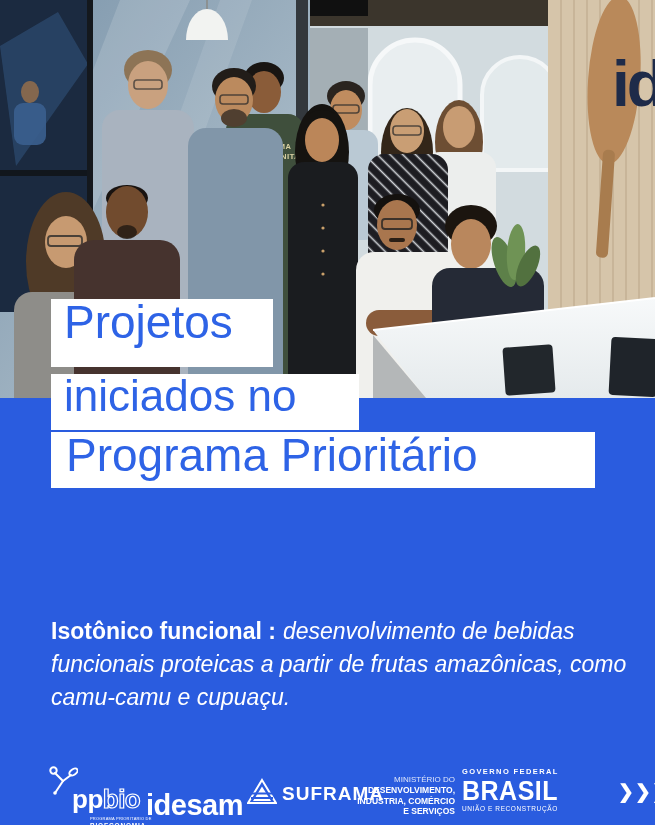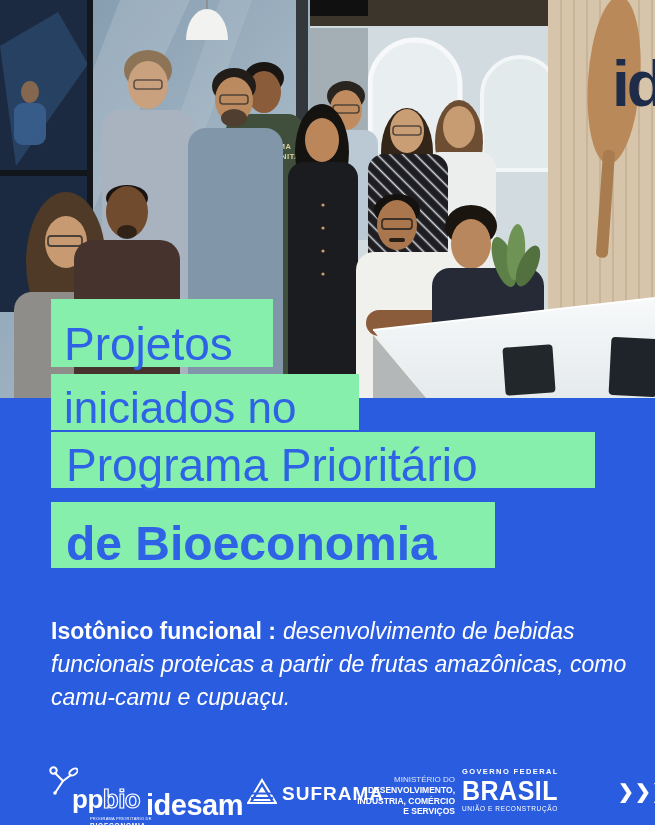--- a/index.html
+++ b/index.html
@@ -8,21 +8,21 @@
   .abs{position:absolute;}
 
   
   .photo{left:0;top:0;width:655px;height:398px;background:#c6d0d6;overflow:hidden;}
   .photo svg{display:block;}
 
   
   .blue-section{left:0;top:398px;width:655px;height:427px;background:#2A5CDF;}
 
   
-  .hbox{position:absolute;background:#86efac;display:flex;align-items:flex-end;
+  .hbox{position:absolute;background:#ffffff;display:flex;align-items:flex-start;
     color:#2E63E6;line-height:1;white-space:nowrap;}
   .hbox1{left:51px;top:299px;width:209px;height:68px;padding-left:13px;font-size:46px;font-weight:400;}
   .hbox2{left:51px;top:374px;width:295px;height:56px;padding-left:13px;font-size:44px;font-weight:400;}
   .hbox3{left:51px;top:432px;width:529px;height:56px;padding-left:15px;font-size:46px;font-weight:400;}
   .hbox4{left:51px;top:502px;width:429px;height:66px;padding-left:15px;font-size:48px;font-weight:700;}
 
   
   .desc{left:51px;top:592px;width:580px;color:#ffffff;font-size:23px;line-height:33px;}
   .desc .lead{font-weight:700;font-style:normal;margin-right:7px;text-align:center;}
   .desc .body{font-style:italic;}
@@ -209,23 +209,20 @@
 
   <div class="hbox hbox1">
     <span>Projetos</span>
   </div>
   <div class="hbox hbox2">
     <span>iniciados no</span>
   </div>
   <div class="hbox hbox3">
     <span>Programa Prioritário</span>
   </div>
-  <div class="hbox hbox4">
-    <span>de Bioeconomia</span>
-  </div>
 
   <p class="abs desc">
     <span class="lead">Isotônico funcional :</span><span class="body">desenvolvimento de bebidas funcionais proteicas a partir de frutas amazônicas, como camu-camu e cupuaçu.</span>
   </p>
 
   <div class="abs footer">
 
     <div class="abs ppbio">
       <span class="abs ppbio-icon">
         <svg width="32" height="32" viewBox="0 0 32 32">

